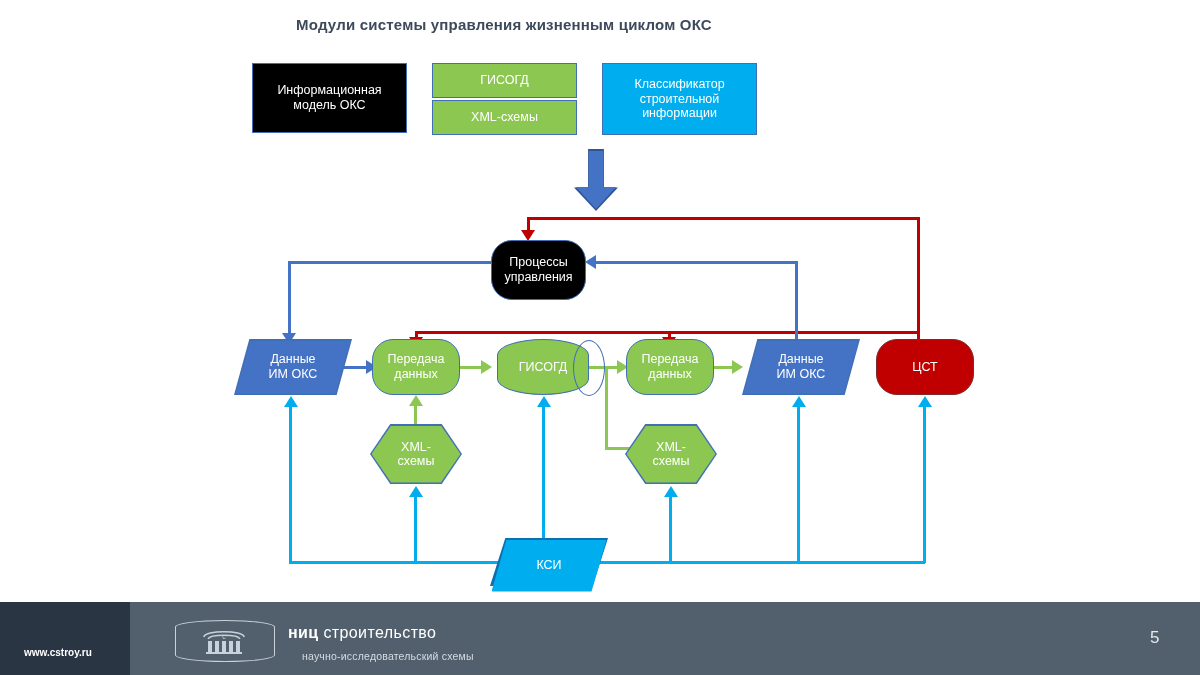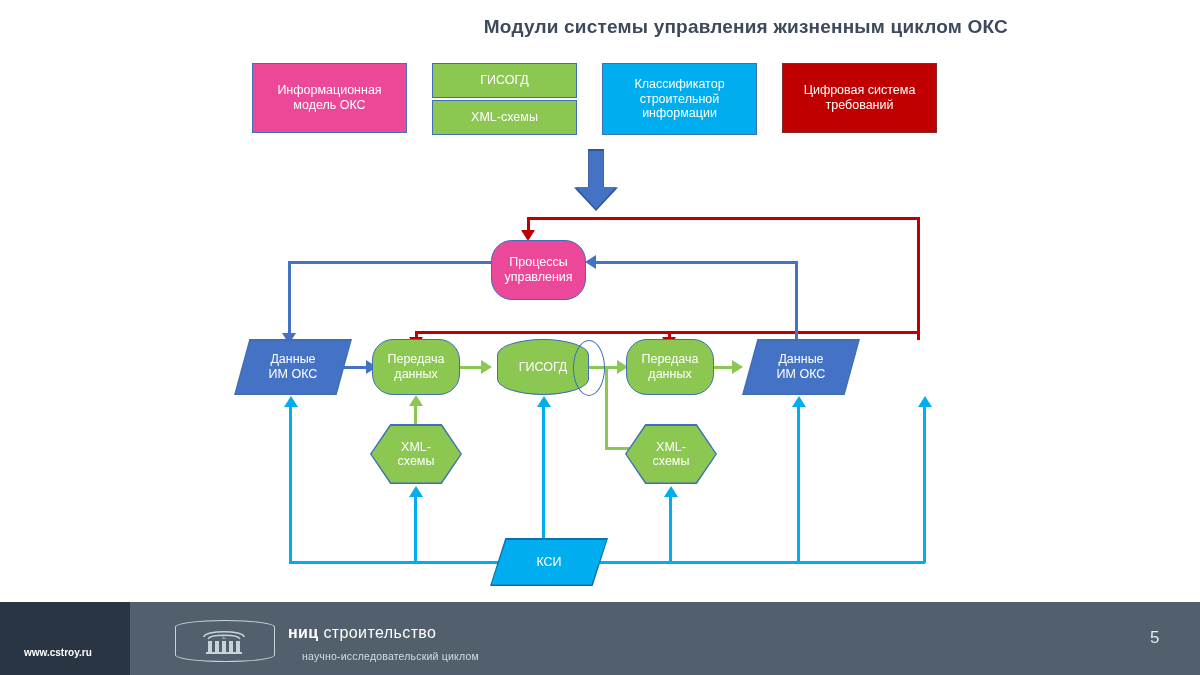--- a/index.html
+++ b/index.html
@@ -6,33 +6,33 @@
   body{
     width:1200px;height:675px;background:#ffffff;
     font-family:"Liberation Sans","DejaVu Sans",sans-serif;
     overflow:hidden;position:relative;
   }
   #slide{position:absolute;left:0;top:0;width:1200px;height:675px;}
 
   
   .slide-title{
     position:absolute;left:0;top:16px;width:1008px;
-    text-align:right;color:#3D4A5C;
-    font-size:19px;font-weight:bold;letter-spacing:.2px;
+    text-align:center;color:#3D4A5C;
+    font-size:15px;font-weight:bold;letter-spacing:.2px;
   }
 
   
   .node{
     position:absolute;box-sizing:border-box;
     display:flex;align-items:center;justify-content:center;
     text-align:center;color:#ffffff;line-height:1.18;
     z-index:6;
   }
   .rect{border:1.5px solid #3F6FB5;}
-  .blue{background:#ec4899;}
+  .blue{background:#000000;}
   .green{background:#8CC751;}
   .cyan{background:#00AEEF;}
   .red{background:#C00000;border:1.5px solid #7E2B2B;}
 
   .top-box{font-size:12.5px;padding:2px 6px;}
   .flow-box{font-size:12.5px;border-radius:21px;}
 
   
   .para{
     clip-path:polygon(13% 0%,100% 0%,87% 100%,0% 100%);
@@ -132,23 +132,20 @@
     <span>ГИСОГД</span>
   </div>
   <div class="node rect cyan top-box" style="left:602px;top:63px;width:155px;height:72px;">
     <span>Классификатор строительной информации</span>
   </div>
 
   <div class="node rect green top-box" style="left:432px;top:100px;width:145px;height:35px;">
     <span>XML-схемы</span>
   </div>
 
-  <div class="node red top-box" style="left:782px;top:63px;width:155px;height:70px;">
-    <span>Цифровая система требований</span>
-  </div>
 
   <div class="bigarrow-border" style="left:574px;top:149px;width:44px;height:62px;"></div>
   <div class="bigarrow" style="left:576px;top:151px;width:40px;height:58px;"></div>
 
   <div class="ln red-ln" style="left:527px;top:217px;width:393px;height:3px;"></div>
 
   <div class="ln red-ln" style="left:917px;top:217px;width:3px;height:123px;"></div>
 
   <div class="ln red-ln" style="left:527px;top:217px;width:3px;height:15px;"></div>
   <div class="arrow a-down ad-red" style="left:521px;top:230px;"></div>
@@ -206,20 +203,23 @@
 
   <div class="ln green-ln" style="left:714px;top:365.5px;width:22px;height:3px;"></div>
   <div class="arrow a-right ar-green" style="left:732px;top:360px;"></div>
 
   <div class="para-outline" style="left:742px;top:339px;width:118px;height:56px;"></div>
   <div class="node para" style="left:743.5px;top:340.5px;width:115px;height:53px;">
     <span style="white-space:pre-line;font-size:12.5px;">Данные
 ИМ ОКС</span>
   </div>
 
+  <div class="node red flow-box" style="left:876px;top:339px;width:98px;height:56px;">
+    <span>ЦСТ</span>
+  </div>
 
   <div class="ln green-ln" style="left:414px;top:400px;width:3px;height:25px;"></div>
   <div class="arrow a-up au-green" style="left:409px;top:395px;"></div>
 
   <div class="hexwrap" style="left:370px;top:424px;width:92px;height:60px;">
     <div class="hexborder"></div>
     <div class="hex" style="position:absolute;left:1.5px;top:1.5px;width:89px;height:57px;">
       <span style="white-space:pre-line;">XML-
 схемы</span>
     </div>
@@ -247,21 +247,21 @@
   <div class="ln cyan-ln" style="left:669px;top:495px;width:3px;height:68px;"></div>
   <div class="arrow a-up au-cyan" style="left:664px;top:486px;"></div>
 
   <div class="ln cyan-ln" style="left:797px;top:405px;width:3px;height:158px;"></div>
   <div class="arrow a-up au-cyan" style="left:792px;top:396px;"></div>
 
   <div class="ln cyan-ln" style="left:923px;top:405px;width:3px;height:158px;"></div>
   <div class="arrow a-up au-cyan" style="left:918px;top:396px;"></div>
 
   <div class="para-outline para-cyan" style="left:490px;top:538px;width:118px;height:48px;background:#0B6FB0;"></div>
-  <div class="node para para-cyan" style="left:491.5px;top:539.5px;width:115px;height:45px;z-index:8;">
+  <div class="node para para-cyan" style="left:491.5px;top:539.5px;width:115px;height:52px;z-index:8;">
     <span style="font-size:12.5px;">КСИ</span>
   </div>
 
   <div class="footer">
     <div class="footer-left"></div>
     <div class="footer-url">www.cstroy.ru</div>
 
     <div class="logo-frame"></div>
     <svg class="logo-building" viewBox="0 0 44 27">
       <path d="M2 10 C2 3, 42 3, 42 10" fill="none" stroke="#C9D2DA" stroke-width="1.6"></path>
@@ -269,17 +269,17 @@
       <text x="22" y="12" font-size="7" fill="#C9D2DA" text-anchor="middle" font-family="Liberation Sans, sans-serif">с</text>
       <rect x="6" y="14" width="4" height="11" fill="#C9D2DA"></rect>
       <rect x="13" y="14" width="4" height="11" fill="#C9D2DA"></rect>
       <rect x="20" y="14" width="4" height="11" fill="#C9D2DA"></rect>
       <rect x="27" y="14" width="4" height="11" fill="#C9D2DA"></rect>
       <rect x="34" y="14" width="4" height="11" fill="#C9D2DA"></rect>
       <rect x="4" y="25" width="36" height="2" fill="#C9D2DA"></rect>
     </svg>
 
     <div class="brand-main"><b>ниц</b><span> строительство</span></div>
-    <div class="brand-sub">научно-исследовательский циклом</div>
+    <div class="brand-sub">научно-исследовательский схемы</div>
   </div>
   <div class="page-num">5</div>
 
 </div>
 
 </body></html>

